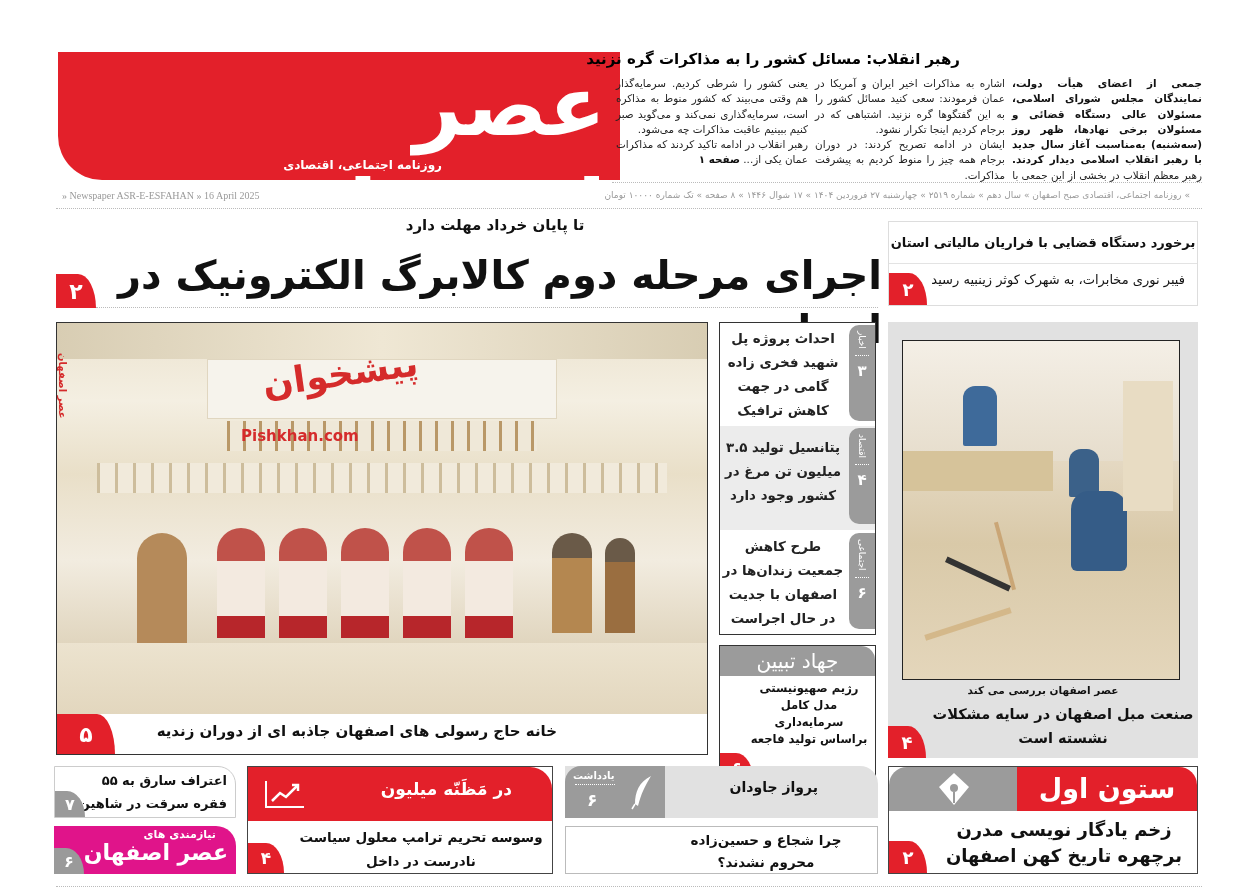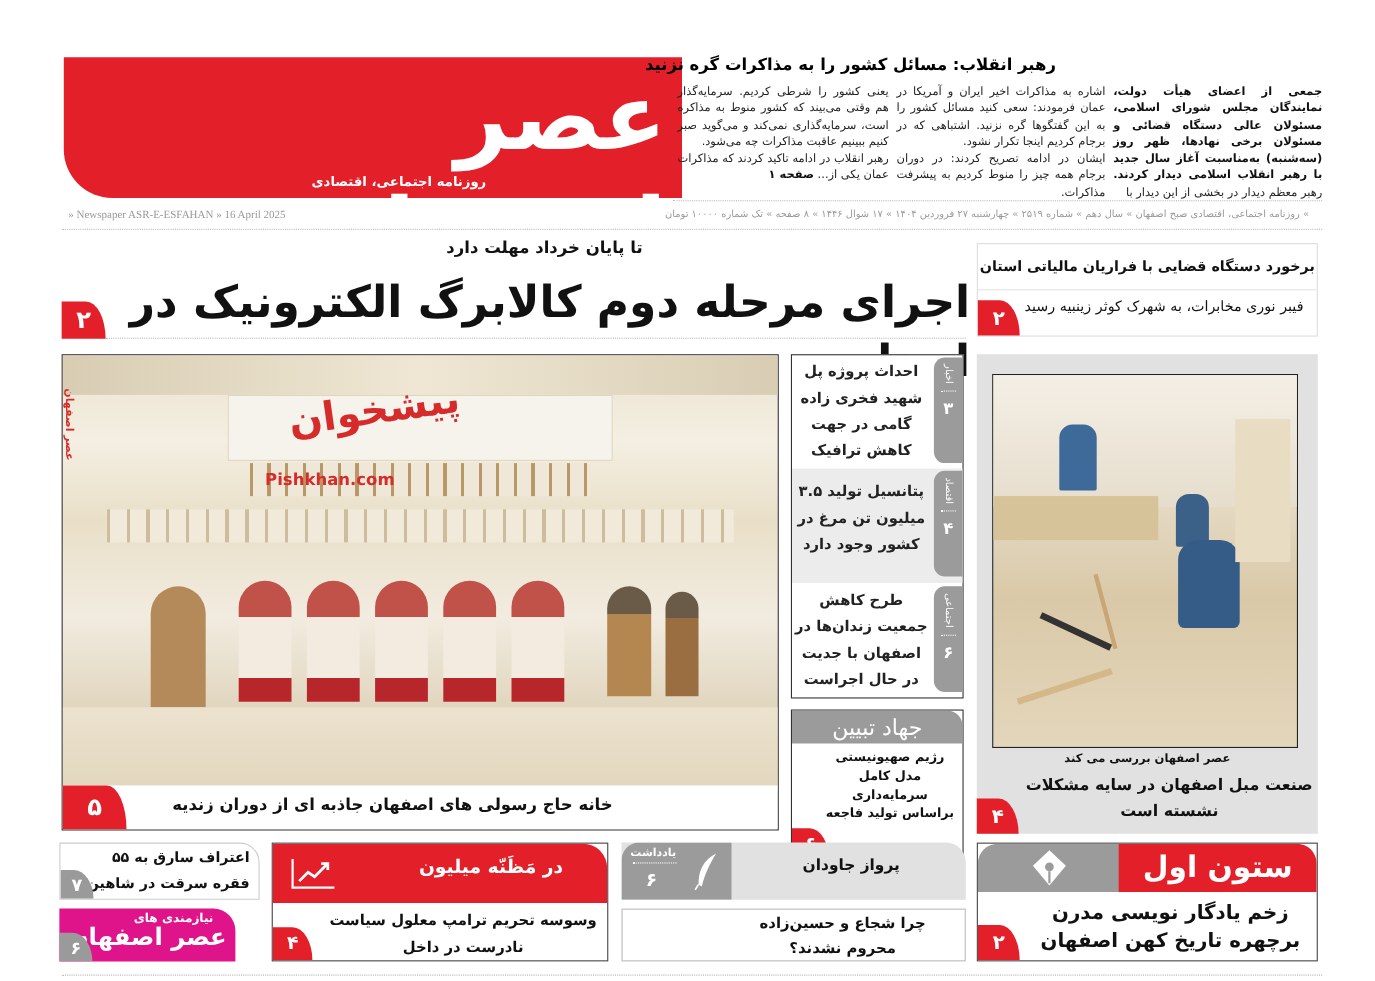--- a/index.html
+++ b/index.html
@@ -90,36 +90,36 @@
   #varzeshi-text { position: absolute; right: 26px; top: 2px; width: 170px; text-align: center; font-size: 13.5px; font-weight: bold; line-height: 22px; direction: rtl; }
 
   #matn { left: 247px; top: 766px; width: 306px; height: 108px; border: 1px solid #444; overflow: hidden; }
   #matn-head { position: absolute; left: 0; top: 0; width: 100%; height: 54px; background: #e3202a; border-top-right-radius: 22px; color: #fff; }
   #matn-title { position: absolute; right: 40px; top: 12px; font-size: 17px; font-weight: bold; direction: rtl; }
   #matn-text { position: absolute; left: 40px; width: 266px; top: 58px; text-align: center; font-size: 13.5px; font-weight: bold; line-height: 24px; direction: rtl; }
 
   #ertraf { left: 54px; top: 766px; width: 182px; height: 52px; border: 1px solid #ccc; border-top-right-radius: 18px; overflow: hidden; background: #fff; }
   #ertraf-text { position: absolute; right: 8px; top: 2px; width: 150px; text-align: right; font-size: 13px; font-weight: bold; line-height: 23px; direction: rtl; }
 
-  #niaz { left: 54px; top: 826px; width: 160px; height: 48px; background: #e0148a; border-top-right-radius: 20px; overflow: hidden; color: #fff; }
+  #niaz { left: 54px; top: 826px; width: 182px; height: 48px; background: #e0148a; border-top-right-radius: 20px; overflow: hidden; color: #fff; }
   #niaz-small { position: absolute; right: 20px; top: 2px; font-size: 11px; font-weight: bold; direction: rtl; }
   #niaz-big { position: absolute; right: 8px; top: 14px; font-size: 22px; font-weight: bold; direction: rtl; }
 </style>
 </head>
 <body>
 
 <div id="masthead" class="abs">
   <div id="logo">عصر اصفهان</div>
   <div id="tagline">روزنامه اجتماعی، اقتصادی</div>
 </div>
 
 <div id="headline-top" class="abs">رهبر انقلاب: مسائل کشور را به مذاکرات گره نزنید</div>
 <div class="col-text" style="right:48px; width:190px;">
   <b>جمعی از اعضای هیأت دولت، نمایندگان مجلس شورای اسلامی، مسئولان عالی دستگاه قضائی و مسئولان برخی نهادها، ظهر روز (سه‌شنبه) به‌مناسبت آغاز سال جدید با رهبر انقلاب اسلامی دیدار کردند.</b>
-  <span>رهبر معظم دیدار در بخشی از این دیدار با</span>
+  <span>رهبر معظم انقلاب در بخشی از این جمعی با</span>
 </div>
 <div class="col-text" style="right:245px; width:190px;">
   <span>اشاره به مذاکرات اخیر ایران و آمریکا در عمان فرمودند: سعی کنید مسائل کشور را به این گفتگوها گره نزنید. اشتباهی که در برجام کردیم اینجا تکرار نشود.</span><br>
   <span>ایشان در ادامه تصریح کردند: در دوران برجام همه چیز را منوط کردیم به پیشرفت مذاکرات.</span>
 </div>
 <div class="col-text" style="right:442px; width:192px;">
   <span>یعنی کشور را شرطی کردیم. سرمایه‌گذار هم وقتی می‌بیند که کشور منوط به مذاکره است، سرمایه‌گذاری نمی‌کند و می‌گوید صبر کنیم ببینیم عاقبت مذاکرات چه می‌شود.</span><br>
   <span>رهبر انقلاب در ادامه تاکید کردند که مذاکرات عمان یکی از...</span>
   <b>صفحه ۱</b>
 </div>

